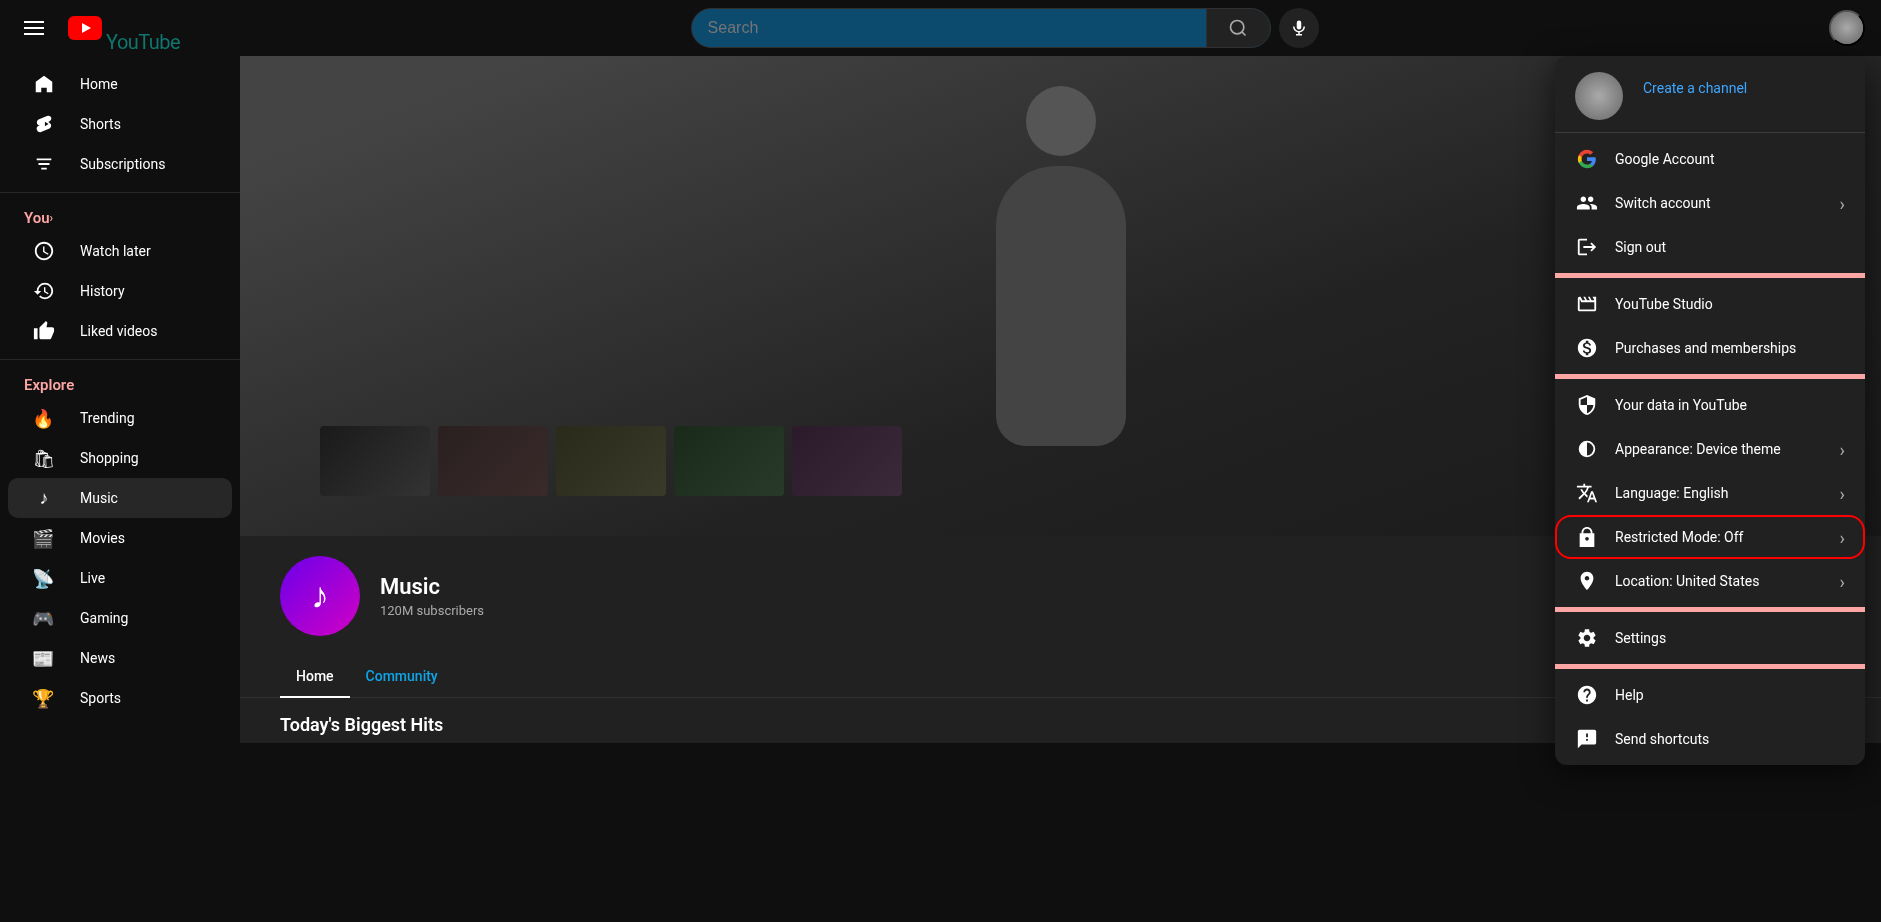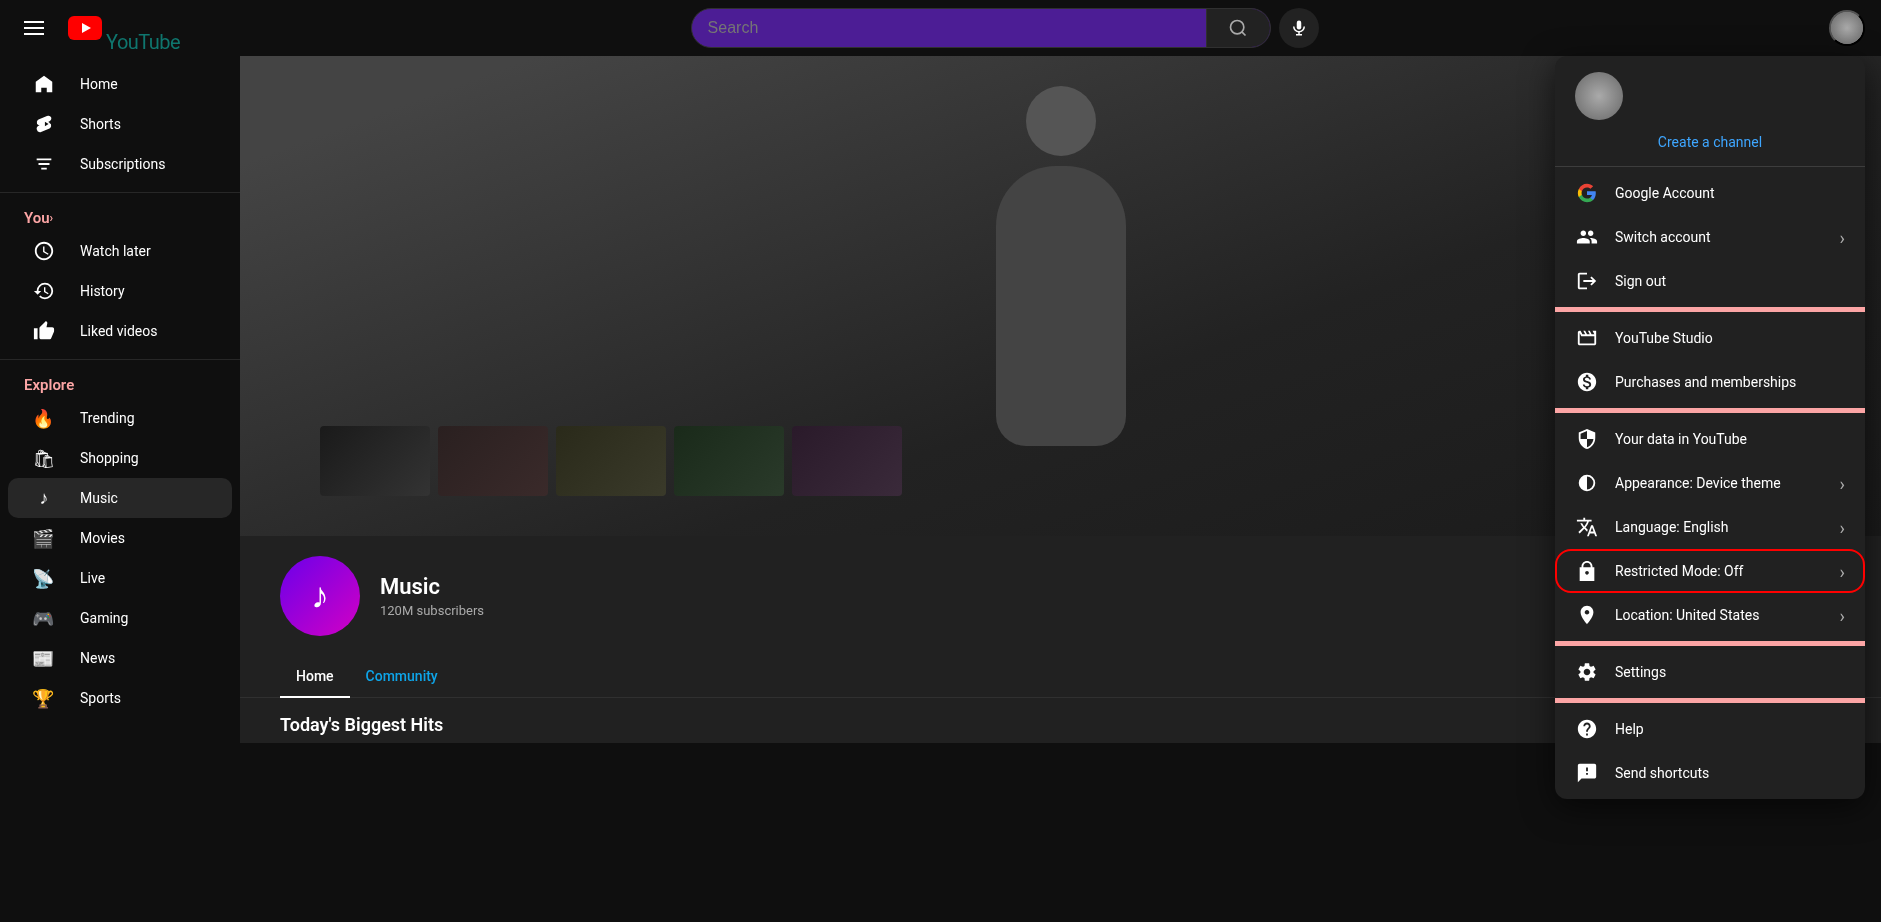--- a/index.html
+++ b/index.html
@@ -65,21 +65,21 @@
     .search-area {
       flex: 1;
       display: flex;
       justify-content: center;
       align-items: center;
       gap: 8px;
     }
     .search-bar {
       display: flex;
       align-items: center;
-      background: #4c1d95;
+      background: #0c4a6e;
       border: 1px solid #303030;
       border-radius: 40px;
       overflow: hidden;
       width: 580px;
       height: 40px;
     }
     .search-input {
       flex: 1;
       background: transparent;
       border: none;
@@ -330,21 +330,21 @@
       border-radius: 12px;
       overflow: hidden;
       z-index: 300;
       box-shadow: 0 8px 32px rgba(0,0,0,0.6);
     }
 
     
     .dd-user-header {
       padding: 16px 20px 12px;
       display: flex;
-      flex-direction: column;
+      flex-direction: row;
       gap: 6px;
       border-bottom: 1px solid #3d3d3d;
     }
     .dd-user-row {
       display: flex;
       align-items: center;
       gap: 14px;
     }
     .dd-avatar {
       width: 48px;

